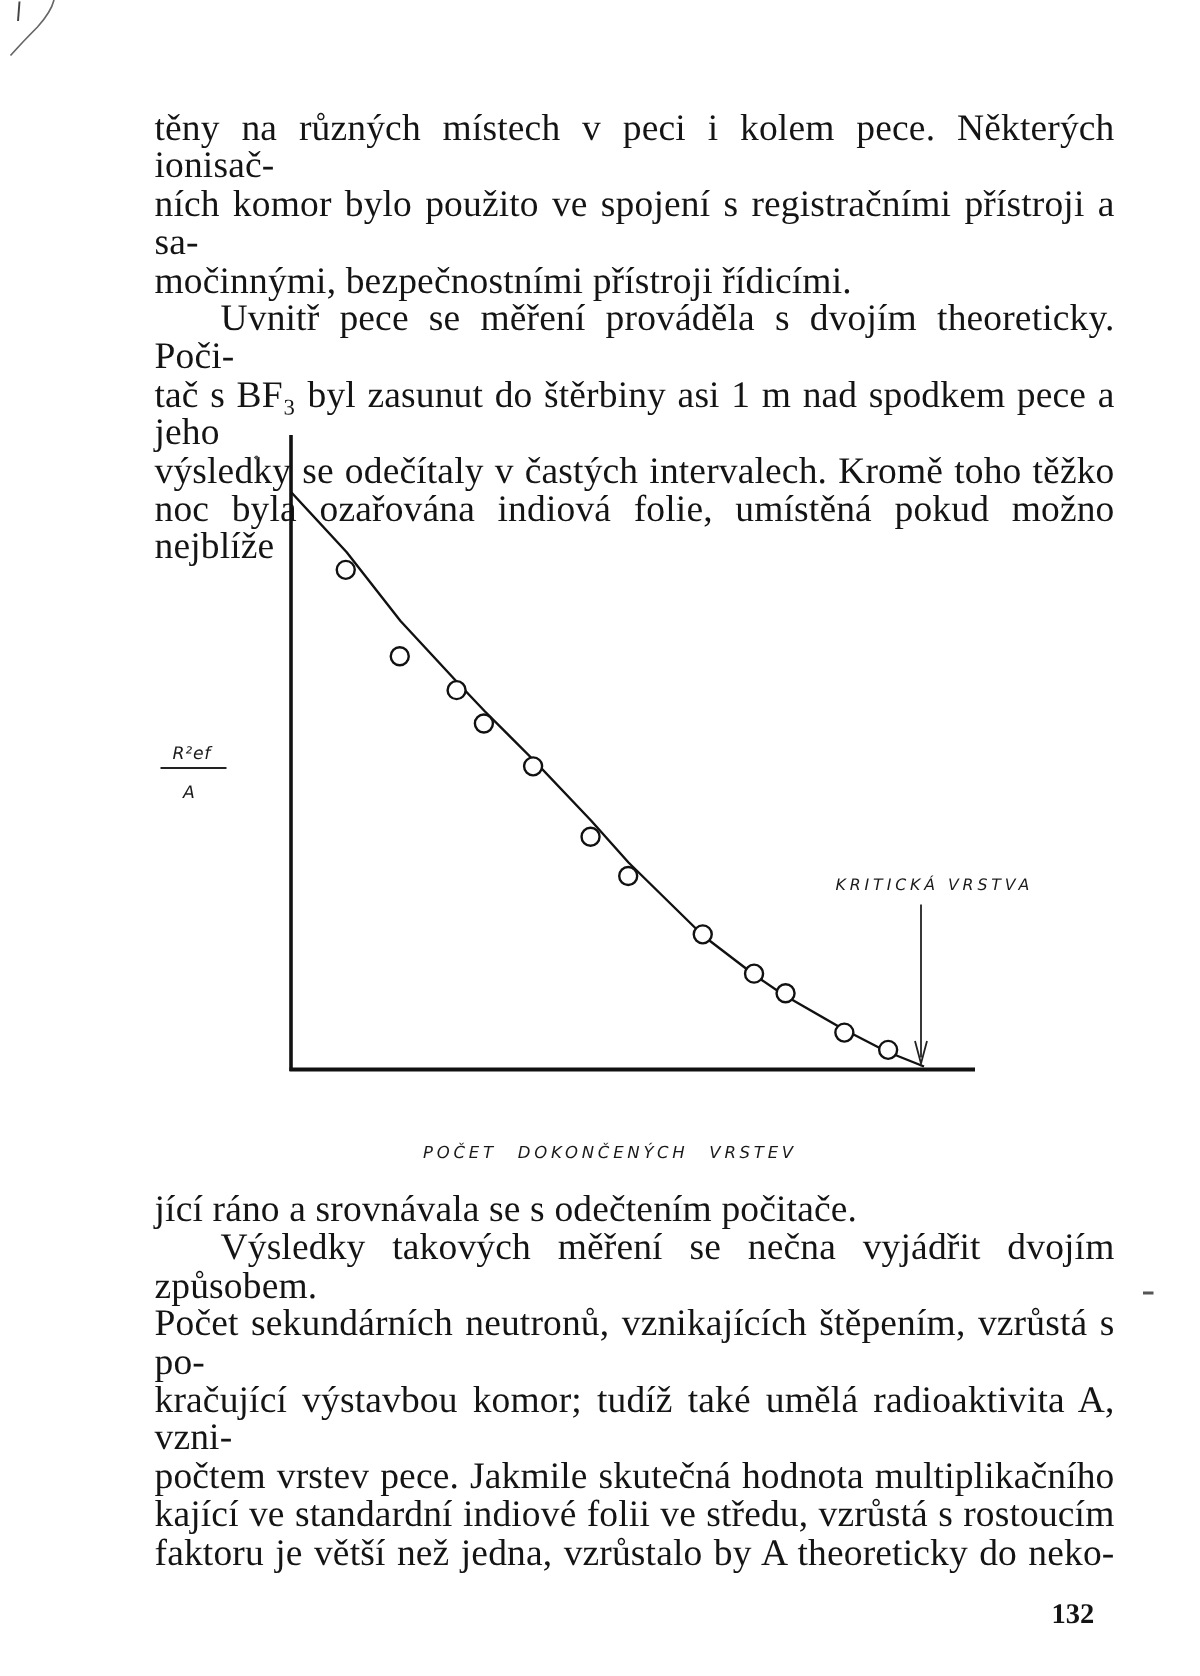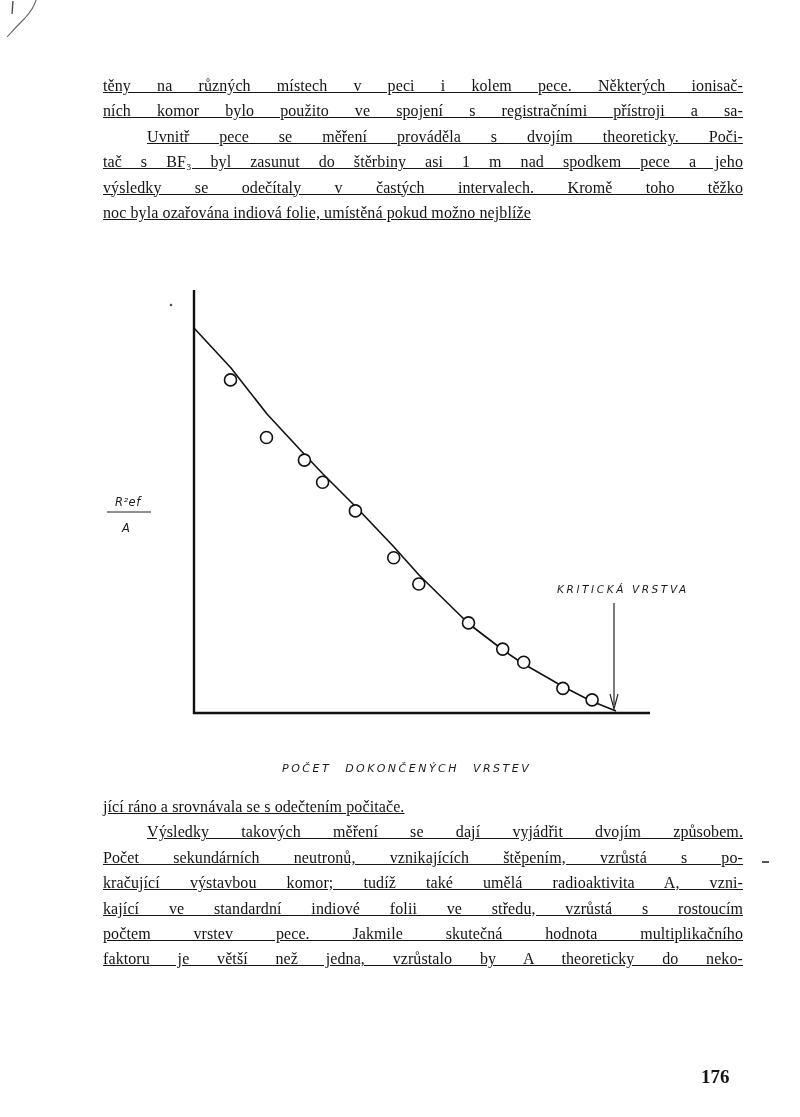--- a/index.html
+++ b/index.html
@@ -20,25 +20,24 @@
       left: 0;
       top: 0;
       width: 40px;
       height: 45px;
     }
     .page-text {
       position: absolute;
       left: 103px;
       width: 640px;
       font-family: "Liberation Serif", "DejaVu Serif", serif;
-      font-size: 16px;
+      font-size: 25px;
       line-height: 25.4px;
       text-align: justify;
       letter-spacing: 0.1px;
-      text-decoration: underline;
     }
     .page-text p {
       margin: 0;
       text-align: justify;
       text-align-last: justify;
     }
     .page-text p.last {
       text-align-last: left;
     }
     .page-text p.indent {
@@ -79,20 +78,21 @@
 <body>
 
 <svg class="corner-mark" viewBox="0 0 40 45">
   <path d="M13 1 L12 14" stroke="#444" stroke-width="1.3" fill="none"></path>
   <path d="M36 0 Q34 8 25 18 Q15 28 7 37" stroke="#666" stroke-width="1.1" fill="none"></path>
 </svg>
 
 <div class="page-text block-top" id="top-block">
     <p>těny na různých místech v peci i kolem pece. Některých ionisač-</p>
     <p>ních komor bylo použito ve spojení s registračními přístroji a sa-</p>
+    <p class="last">močinnými, bezpečnostními přístroji řídicími.</p>
     <p class="indent">Uvnitř pece se měření prováděla s dvojím theoreticky. Poči-</p>
     <p>tač s BF₃ byl zasunut do štěrbiny asi 1 m nad spodkem pece a jeho</p>
     <p>výsledky se odečítaly v častých intervalech. Kromě toho těžko</p>
     <p class="last">noc byla ozařována indiová folie, umístěná pokud možno nejblíže</p>
   </div>
 
 <svg class="figure" viewBox="0 0 800 1117">
 
   <line x1="194" y1="290" x2="194" y2="714" stroke="#111" stroke-width="2.4"></line>
   <line x1="193" y1="713" x2="650" y2="713" stroke="#111" stroke-width="2.6"></line>
@@ -123,23 +123,23 @@
 
   <text class="chart-text" x="115" y="506" font-size="11.5" letter-spacing="0.5">R²ef</text>
   <line x1="107" y1="512" x2="151" y2="512" stroke="#222" stroke-width="1.2"></line>
   <text class="chart-text" x="122" y="532" font-size="11.5">A</text>
 
   <text class="chart-text" x="282" y="772" font-size="11" letter-spacing="2.5" word-spacing="8">POČET DOKONČENÝCH VRSTEV</text>
 </svg>
 
 <div class="page-text block-bottom" id="bottom-block">
     <p class="last">jící ráno a srovnávala se s odečtením počitače.</p>
-    <p class="indent">Výsledky takových měření se dají vyjádřit dvojím způsobem.</p>
+    <p class="indent">Výsledky takových měření se nečna vyjádřit dvojím způsobem.</p>
     <p>Počet sekundárních neutronů, vznikajících štěpením, vzrůstá s po-</p>
     <p>kračující výstavbou komor; tudíž také umělá radioaktivita A, vzni-</p>
+    <p>počtem vrstev pece. Jakmile skutečná hodnota multiplikačního</p>
     <p>kající ve standardní indiové folii ve středu, vzrůstá s rostoucím</p>
-    <p>počtem vrstev pece. Jakmile skutečná hodnota multiplikačního</p>
     <p>faktoru je větší než jedna, vzrůstalo by A theoreticky do neko-</p>
   </div>
 
 <div class="margin-tick"></div>
 
-<div class="page-number">176</div>
+<div class="page-number">132</div>
 
 </body></html>

